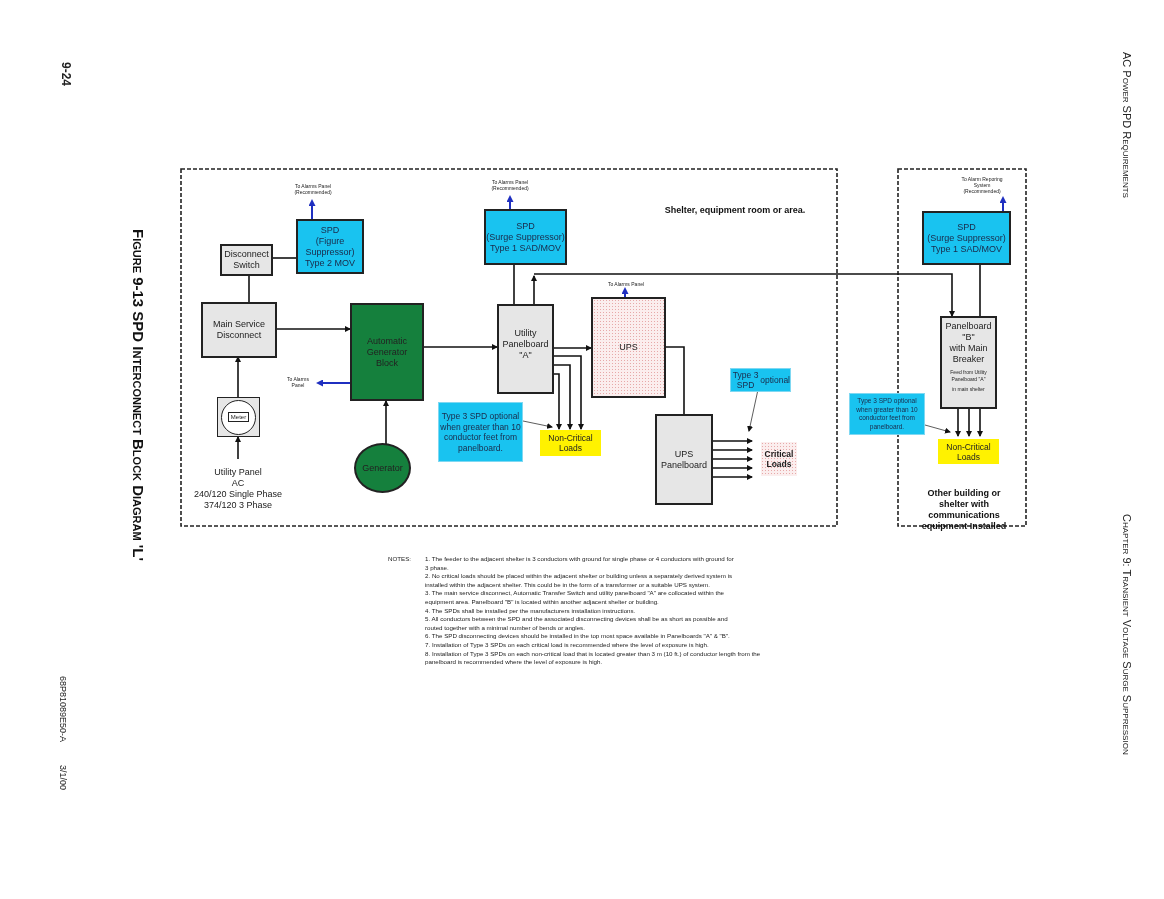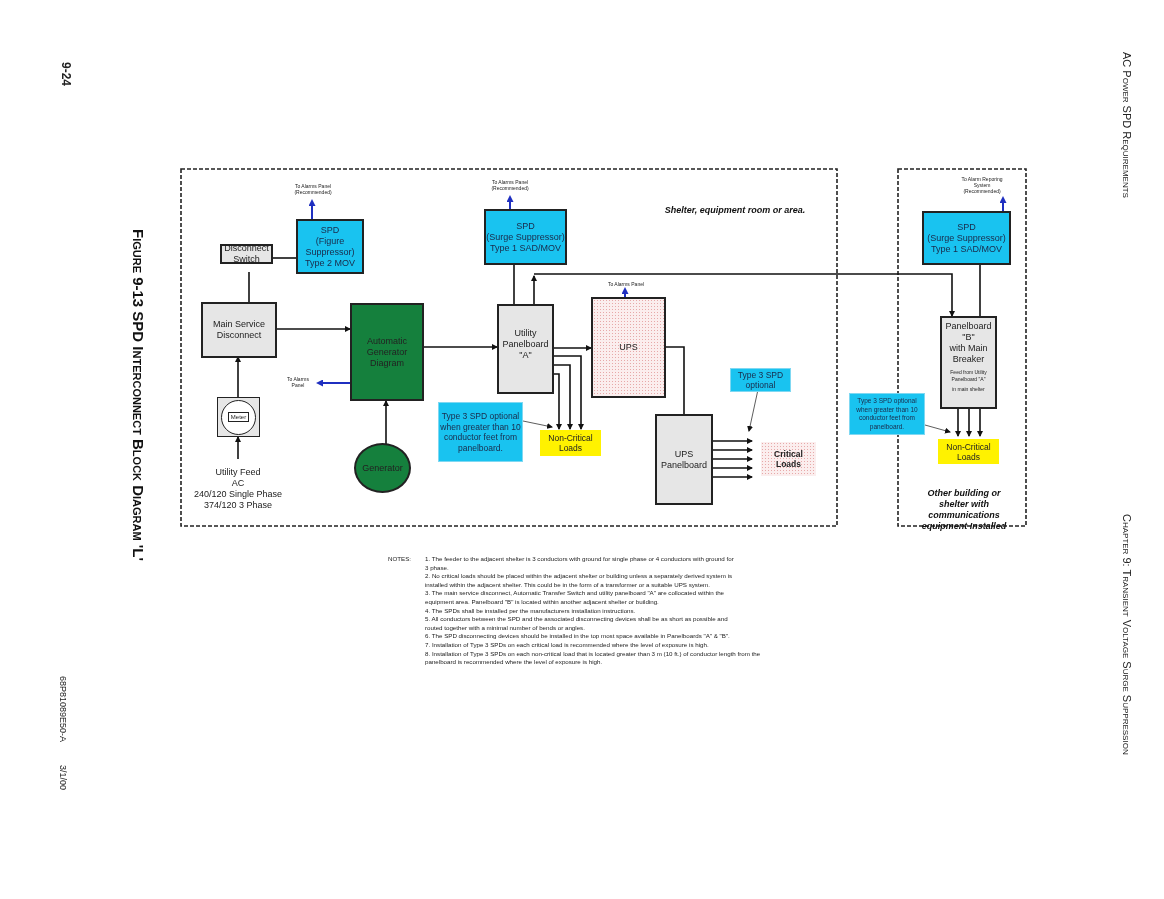--- a/index.html
+++ b/index.html
@@ -9,21 +9,21 @@
   .box { position:absolute; box-sizing:border-box; border:2px solid #222; display:flex; align-items:center; justify-content:center; text-align:center; font-size:9px; line-height:11px; color:#222; }
   .grey { background:#e6e6e6; }
   .cyan { background:#19c3f0; color:#1a2a4a; }
   .green { background:#15803d; }
   .yellow { background:#fff200; border:none; }
   .cyanflat { background:#19c3f0; border:1px solid #7fd8f2; color:#1a2a4a; }
   .ups { background-color:#fbeeee; background-image:radial-gradient(#e7a9a9 0.6px, transparent 0.7px); background-size:3px 3px; }
   .critload { background-color:#fbeeee; background-image:radial-gradient(#e7a9a9 0.6px, transparent 0.7px); background-size:3px 3px; border:none; font-weight:bold; }
   .tiny { position:absolute; font-size:5px; line-height:6px; text-align:center; color:#222; white-space:nowrap; }
   .label { position:absolute; font-size:9px; line-height:11px; text-align:center; color:#222; }
-  .boldlabel { position:absolute; font-size:9px; line-height:11px; text-align:center; font-weight:bold; color:#111;font-style:italic; }
+  .boldlabel { position:absolute; font-size:9px; line-height:11px; text-align:center; font-weight:bold; color:#111; }
   .notes { position:absolute; font-size:6.2px; line-height:8.6px; color:#222; }
   svg.lines { position:absolute; left:0; top:0; }
 </style>
 </head>
 <body>
 
 <div class="vtext" style="left:73px; top:62px; font-size:12px; font-weight:bold;">9-24</div>
 <div class="vtext smallcaps" style="left:147px; top:229px; font-size:15px; font-weight:bold; color:#111;">Figure 9-13  SPD Interconnect Block Diagram 'L'</div>
 <div class="vtext" style="left:68px; top:676px; font-size:9px;">68P81089E50-A</div>
 <div class="vtext" style="left:68px; top:765px; font-size:9px;">3/1/00</div>
@@ -106,44 +106,44 @@
 <div class="tiny" style="left:283px; top:183px; width:60px;">
   <div>To Alarms Panel</div>
   <div>(Recommended)</div>
 </div>
 <div class="box cyan" style="left:296px; top:219px; width:68px; height:55px; flex-direction:column;">
   <div>SPD</div>
   <div>(Figure</div>
   <div>Suppressor)</div>
   <div>Type 2 MOV</div>
 </div>
-<div class="box grey" style="left:220px; top:244px; width:53px; height:20px; padding:0 4px;">Disconnect Switch</div>
+<div class="box grey" style="left:220px; top:244px; width:53px; height:32px; padding:0 4px;">Disconnect Switch</div>
 
 <div class="box grey" style="left:201px; top:302px; width:76px; height:56px; flex-direction:column;">
   <div>Main Service</div>
   <div>Disconnect</div>
 </div>
 
 <div class="box grey" style="left:217px; top:397px; width:43px; height:40px; border-width:1px;">
   <div style="width:33px; height:33px; border:1px solid #222; border-radius:50%; display:flex; align-items:center; justify-content:center; background:#fff;">
     <div style="border:1px solid #222; font-size:6px; line-height:8px; padding:0 2px; background:#fff;">Meter</div>
   </div>
 </div>
 
 <div class="label" style="left:188px; top:467px; width:100px;">
-  <div>Utility Feed</div>
+  <div>Utility Panel</div>
   <div>AC</div>
   <div>240/120 Single Phase</div>
   <div>374/120  3 Phase</div>
 </div>
 
 <div class="box green" style="left:350px; top:303px; width:74px; height:98px; flex-direction:column;">
   <div>Automatic</div>
   <div>Generator</div>
-  <div>Diagram</div>
+  <div>Block</div>
 </div>
 <div class="tiny" style="left:280px; top:376px; width:36px;">
   <div>To Alarms</div>
   <div>Panel</div>
 </div>
 <div class="box green" style="left:354px; top:443px; width:57px; height:50px; border-radius:50%;">Generator</div>
 
 <div class="tiny" style="left:479px; top:179px; width:62px;">
   <div>To Alarms Panel</div>
   <div>(Recommended)</div>
@@ -171,25 +171,25 @@
 </div>
 
 <div class="tiny" style="left:598px; top:281px; width:56px;">To Alarms Panel</div>
 <div class="box ups" style="left:591px; top:297px; width:75px; height:101px;">UPS</div>
 
 <div class="box grey" style="left:655px; top:414px; width:58px; height:91px; flex-direction:column;">
   <div>UPS</div>
   <div>Panelboard</div>
 </div>
 
-<div class="box cyanflat" style="left:730px; top:368px; width:61px; height:24px; flex-direction:column; font-size:8.5px; line-height:10px;">
+<div class="box cyanflat" style="left:730px; top:368px; width:61px; height:24px; flex-direction:row; font-size:8.5px; line-height:10px;">
   <div>Type 3 SPD</div>
   <div>optional</div>
 </div>
-<div class="box critload" style="left:761px; top:442px; width:55px; height:34px; flex-direction:column; font-size:8.5px; line-height:10px;">
+<div class="box critload" style="left:761px; top:442px; width:36px; height:34px; flex-direction:column; font-size:8.5px; line-height:10px;">
   <div>Critical</div>
   <div>Loads</div>
 </div>
 
 <div class="tiny" style="left:950px; top:176px; width:64px;">
   <div>To Alarm Reporing</div>
   <div>System</div>
   <div>(Recommended)</div>
 </div>
 <div class="box cyan" style="left:922px; top:211px; width:89px; height:54px; flex-direction:column;">

